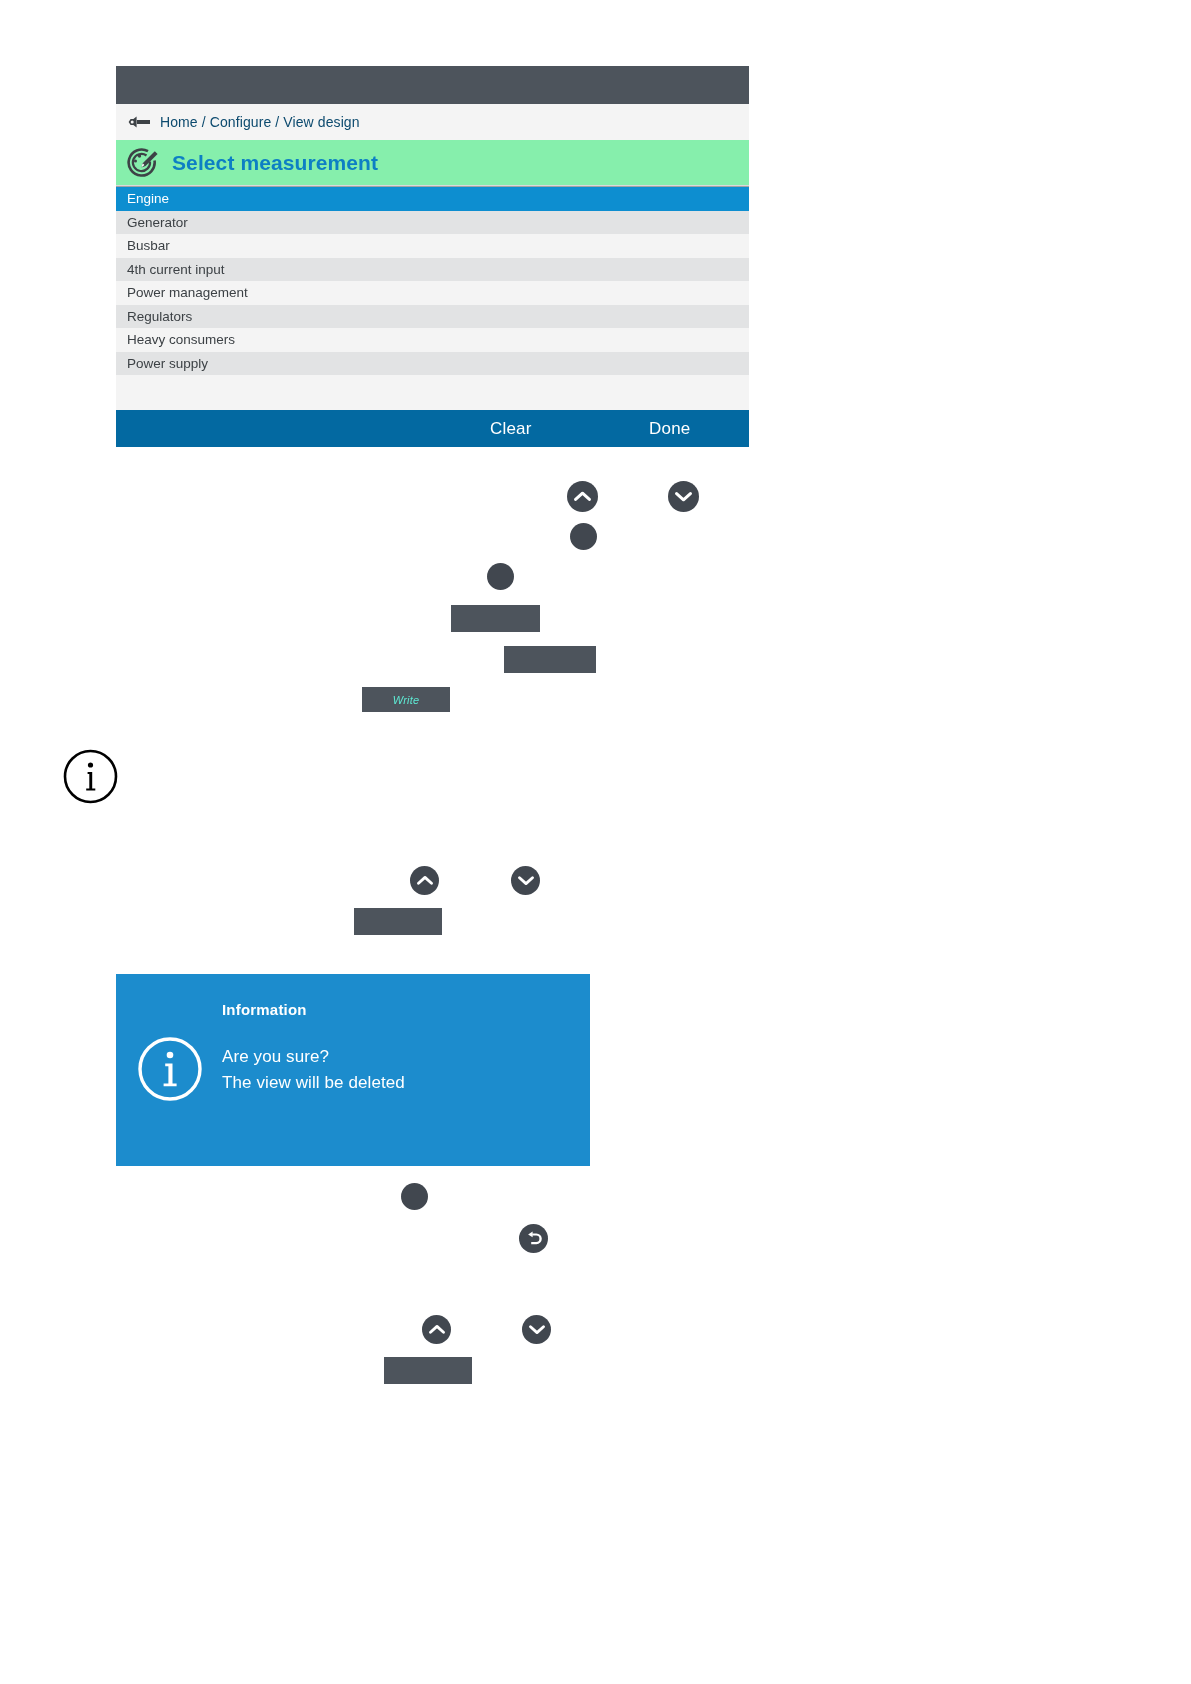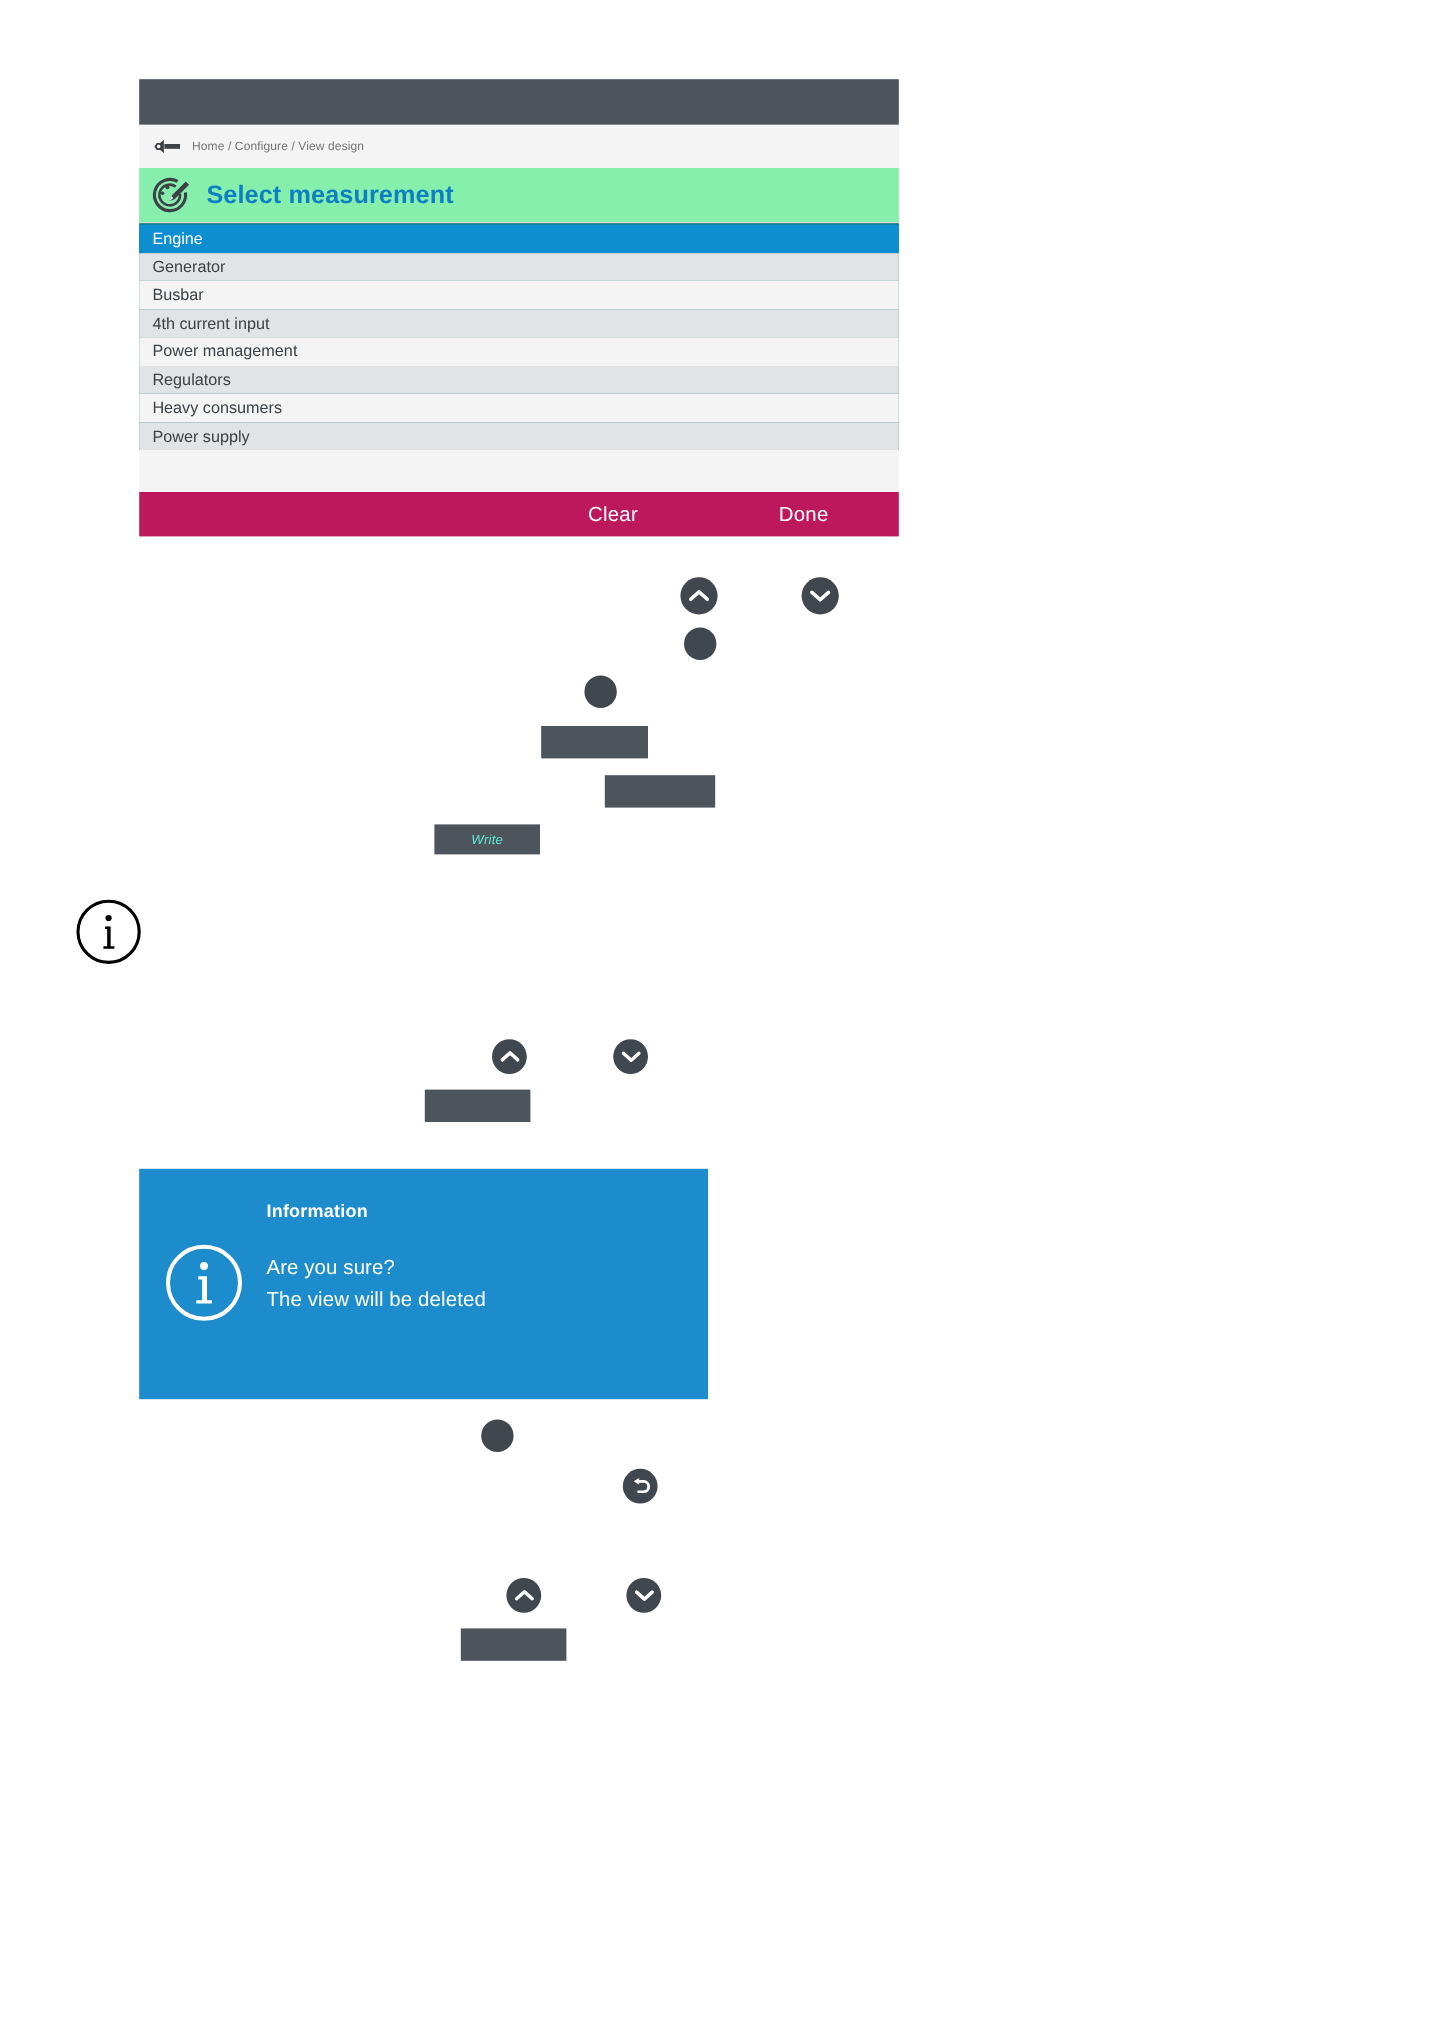--- a/index.html
+++ b/index.html
@@ -39,22 +39,22 @@
     background: #f4f4f4;
   }
   .wrench-icon {
     width: 22px;
     height: 16px;
     margin-right: 10px;
     flex: none;
     display: block;
   }
   .breadcrumb-text {
-    font-size: 10px;
-    color: #737373;
+    font-size: 14px;
+    color: #0c4a6e;
     letter-spacing: 0.1px;
     white-space: nowrap;
   }
   .device-title-row {
     height: 46px;
     display: flex;
     align-items: center;
     padding-left: 10px;
     box-sizing: border-box;
     background: #86efac;
@@ -67,21 +67,21 @@
     margin-right: 12px;
     display: block;
   }
   .device-title {
     font-size: 21px;
     font-weight: bold;
     color: #0d7fc4;
     letter-spacing: 0.1px;
   }
   .device-list {
-    background: #0f766e;
+    background: #a3a3a3;
     padding-top: 1px;
   }
   .list-row {
     height: 23.5px;
     line-height: 23.5px;
     font-size: 13.5px;
     color: #3c4145;
     padding-left: 11px;
     box-sizing: border-box;
     white-space: nowrap;
@@ -91,21 +91,21 @@
   .list-row.selected {
     background: #0d8ed0;
     color: #ffffff;
   }
   .device-footer {
     position: absolute;
     left: 0;
     bottom: 0;
     width: 100%;
     height: 37px;
-    background: #be185d;
+    background: #0369a1;
     display: flex;
     align-items: center;
   }
   .footer-btn {
     color: #ffffff;
     font-size: 17px;
     letter-spacing: 0.2px;
     position: absolute;
   }
   .footer-btn.clear { left: 374px; }

